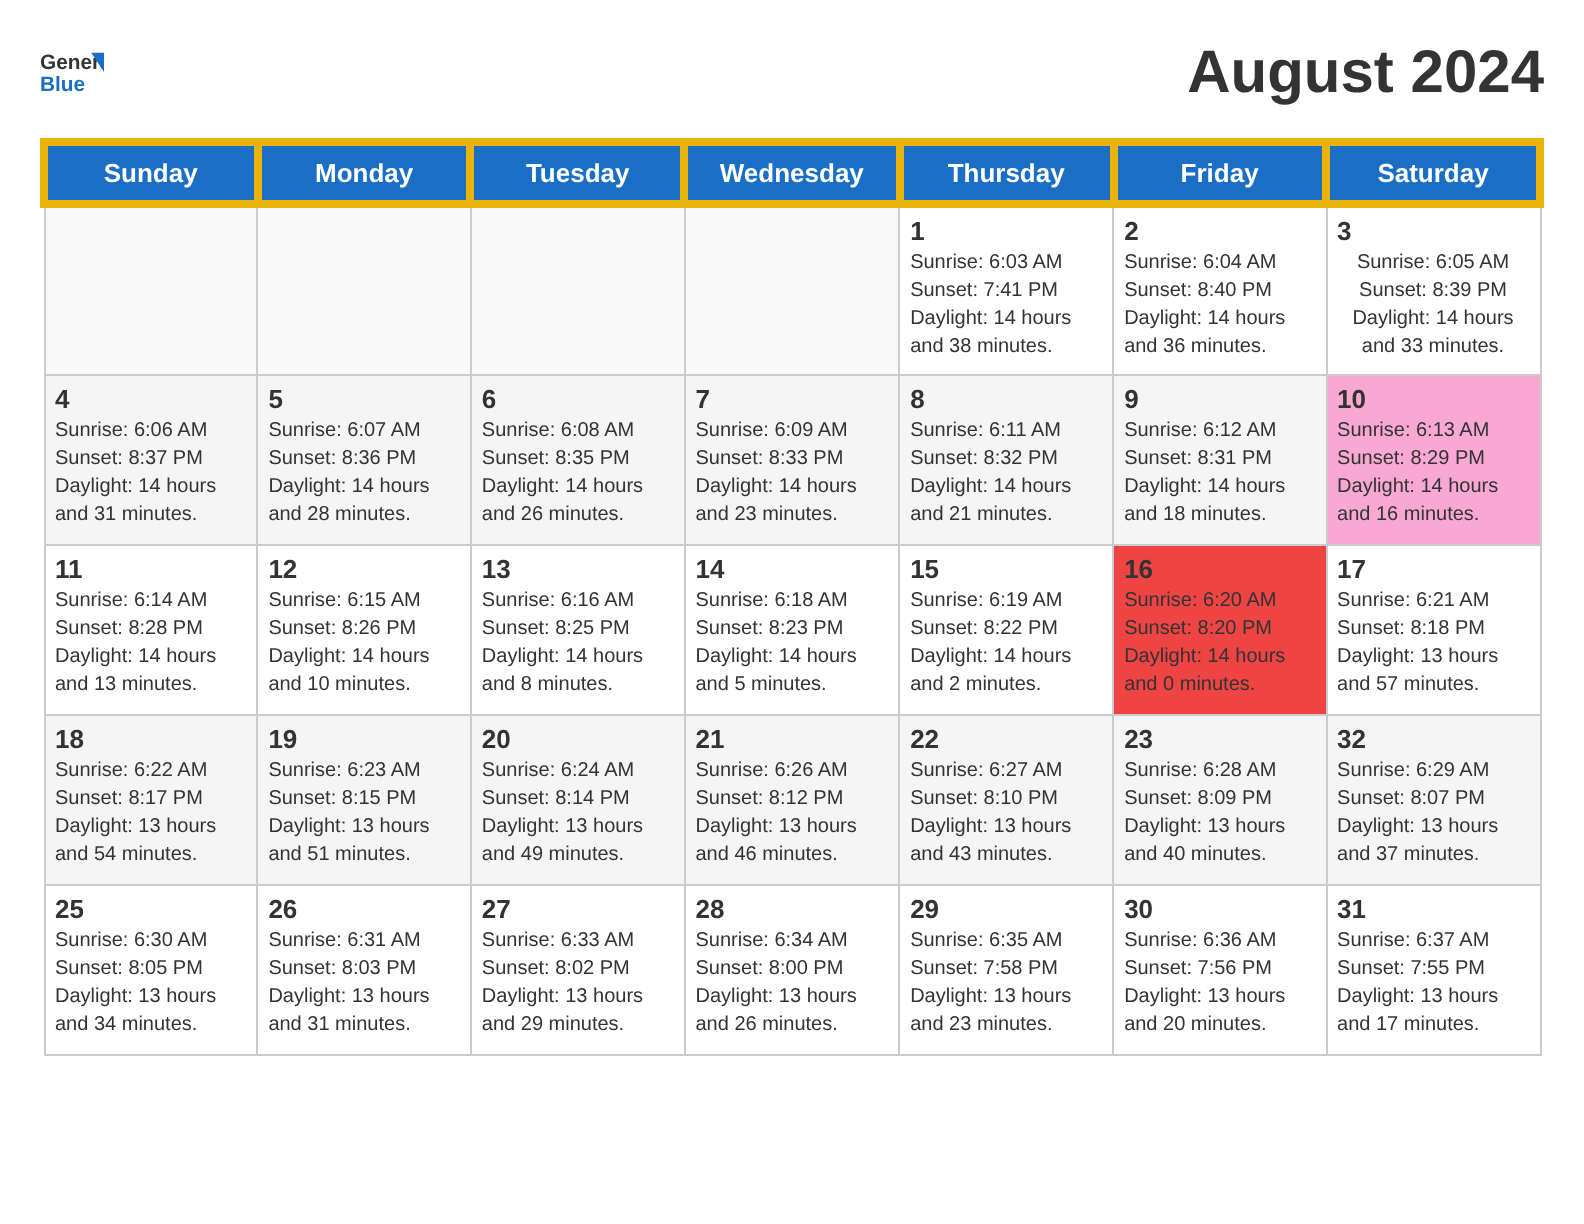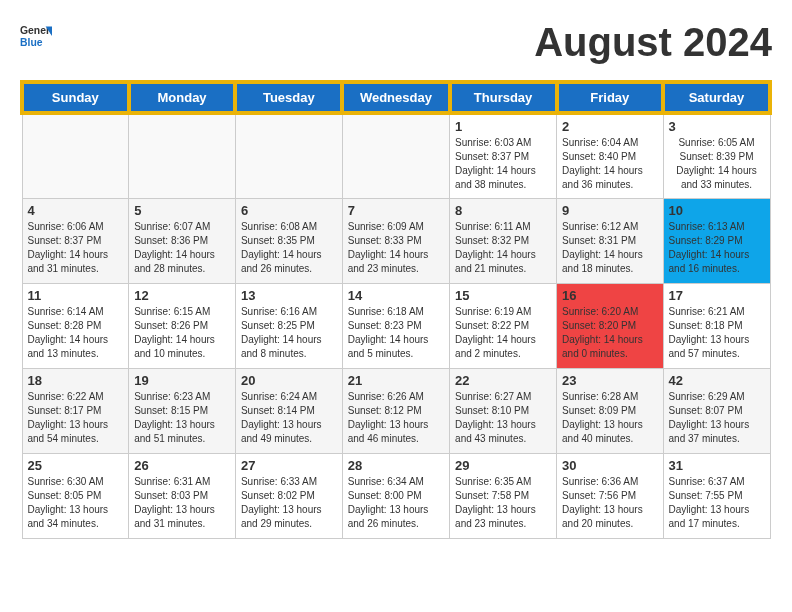--- a/index.html
+++ b/index.html
@@ -22,21 +22,21 @@
       gap: 4px;
     }
     .logo-icon {
       width: 32px;
       height: 32px;
     }
     .title-area {
       text-align: right;
     }
     .month-year {
-      font-size: 40px;
+      font-size: 30px;
       font-weight: bold;
       color: #333;
       line-height: 1.1;
     }
     .location {
       font-size: 16px;
       color: #555;
     }
     .calendar-table {
       width: 100%;
@@ -112,21 +112,21 @@
   </thead>
   <tbody id="calendar-body">
   <tr>
         <td class="empty-cell"></td>
         <td class="empty-cell"></td>
         <td class="empty-cell"></td>
         <td class="empty-cell"></td>
         <td style="background: rgb(255, 255, 255);">
           <div class="day-number">1</div>
           <div class="day-info" style="white-space: pre-line;">Sunrise: 6:03 AM
-Sunset: 8:37 PM
+Sunset: 7:41 PM
 Daylight: 14 hours
 and 38 minutes.</div>
         </td>
         <td style="background: rgb(255, 255, 255);">
           <div class="day-number">2</div>
           <div class="day-info" style="white-space: pre-line;">Sunrise: 6:04 AM
 Sunset: 8:40 PM
 Daylight: 14 hours
 and 36 minutes.</div>
         </td>
@@ -174,21 +174,21 @@
 Daylight: 14 hours
 and 21 minutes.</div>
         </td>
         <td style="background: rgb(245, 245, 245);">
           <div class="day-number">9</div>
           <div class="day-info" style="white-space: pre-line;">Sunrise: 6:12 AM
 Sunset: 8:31 PM
 Daylight: 14 hours
 and 18 minutes.</div>
         </td>
-        <td style="background: #0ea5e9; margin-top: 26px;">
+        <td style="background: #f9a8d4; margin-top: 26px;">
           <div class="day-number">10</div>
           <div class="day-info" style="white-space: pre-line;">Sunrise: 6:13 AM
 Sunset: 8:29 PM
 Daylight: 14 hours
 and 16 minutes.</div>
         </td>
       </tr>
       <tr>
         <td style="background: rgb(255, 255, 255);">
           <div class="day-number">11</div>
@@ -277,21 +277,21 @@
 and 43 minutes.</div>
         </td>
         <td style="background: rgb(245, 245, 245);">
           <div class="day-number">23</div>
           <div class="day-info" style="white-space: pre-line;">Sunrise: 6:28 AM
 Sunset: 8:09 PM
 Daylight: 13 hours
 and 40 minutes.</div>
         </td>
         <td style="background: rgb(245, 245, 245);">
-          <div class="day-number">42</div>
+          <div class="day-number">32</div>
           <div class="day-info" style="white-space: pre-line;">Sunrise: 6:29 AM
 Sunset: 8:07 PM
 Daylight: 13 hours
 and 37 minutes.</div>
         </td>
       </tr>
       <tr>
         <td style="background: rgb(255, 255, 255);">
           <div class="day-number">25</div>
           <div class="day-info" style="white-space: pre-line;">Sunrise: 6:30 AM

